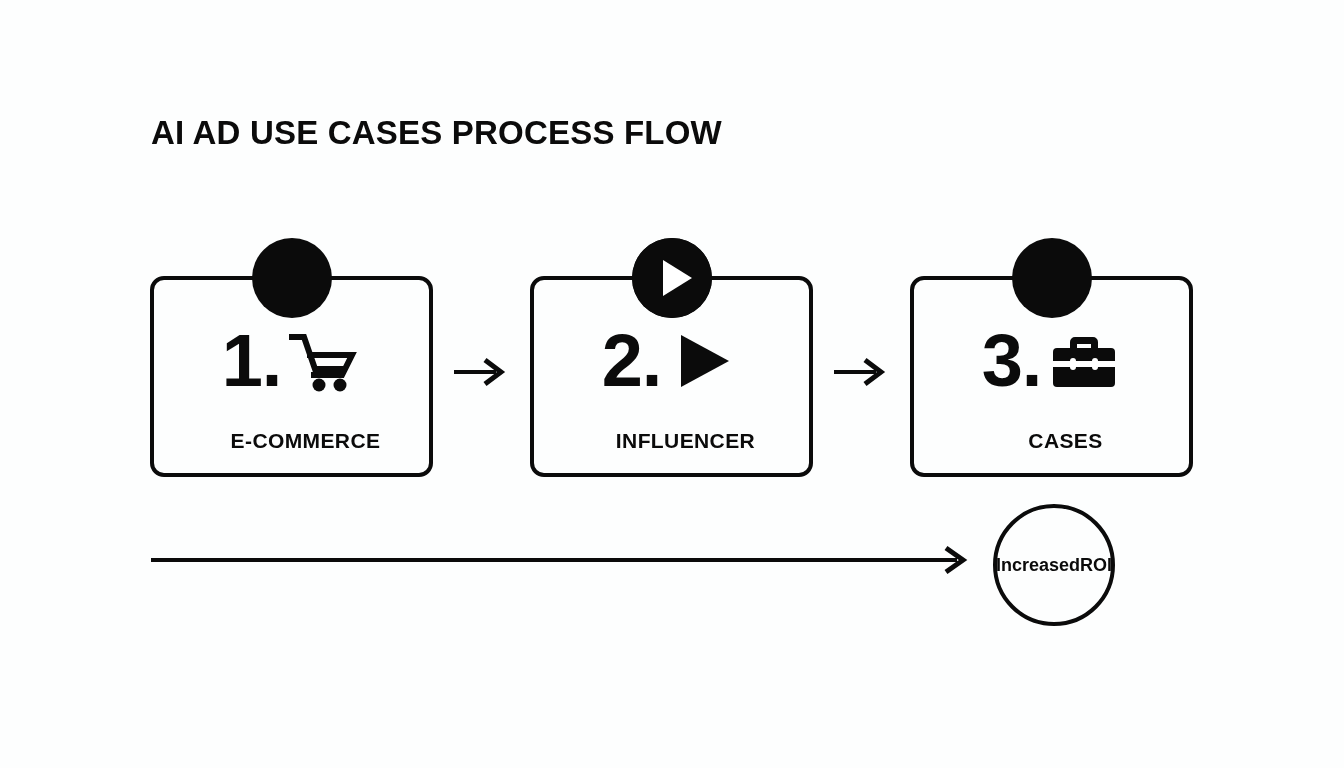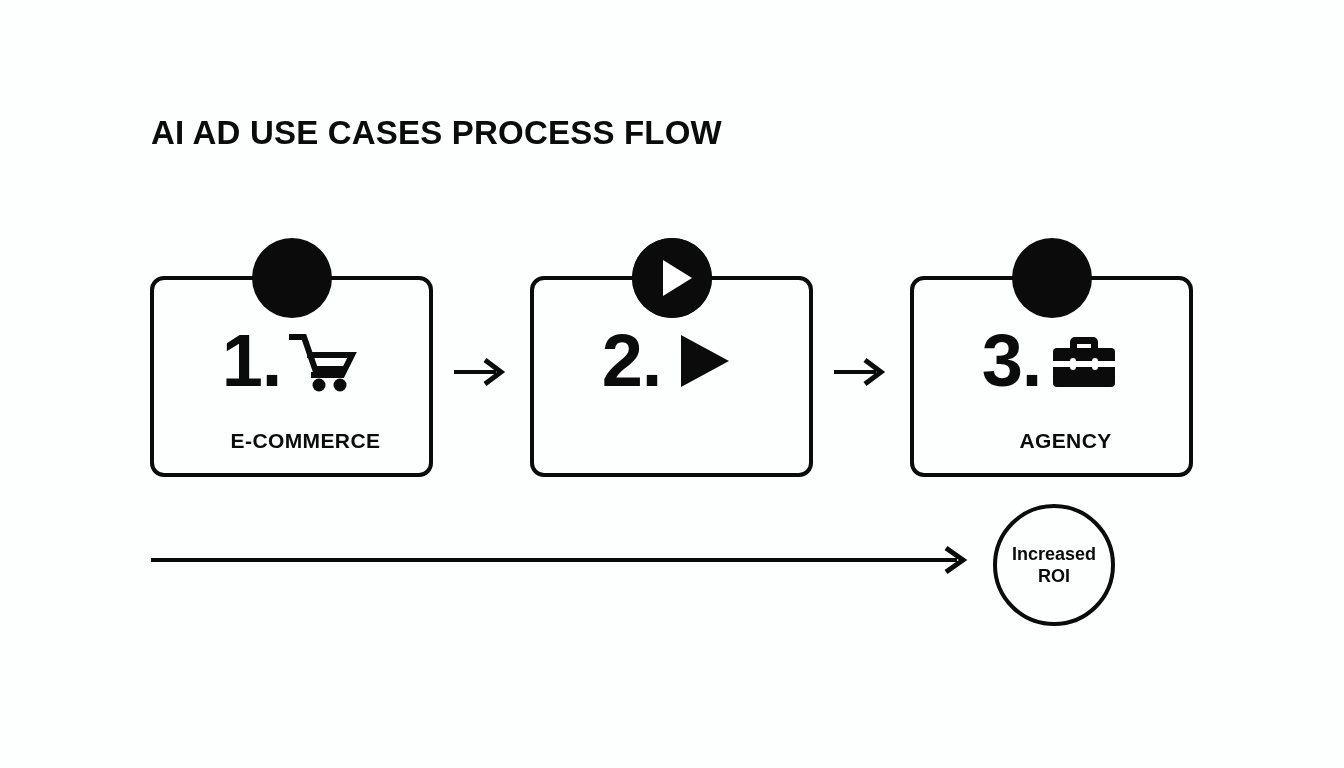--- a/index.html
+++ b/index.html
@@ -129,21 +129,21 @@
   #roi-circle {
     position: absolute;
     left: 993px;
     top: 504px;
     width: 122px;
     height: 122px;
     border: 4px solid #0b0b0b;
     border-radius: 50%;
     box-sizing: border-box;
     display: flex;
-    flex-direction: column;
+    flex-direction: row;
     align-items: center;
     justify-content: center;
     text-align: center;
     line-height: 1.25;
   }
   .roi-line {
     font-size: 18px;
     font-weight: 700;
     color: #0b0b0b;
     display: block;
@@ -193,20 +193,21 @@
 
     <div class="card-row">
       <span class="card-num">2.</span>
       <span class="card-icon">
         <svg width="58" height="64" viewBox="0 0 58 64" aria-hidden="true">
           <polygon points="6,6 54,32 6,58" fill="#0b0b0b"></polygon>
         </svg>
       </span>
     </div>
 
+    <div class="card-label">INFLUENCER</div>
   </div>
 
   <div class="step-arrow" id="step-arrow-2">
     <svg width="56" height="40" viewBox="0 0 56 40" aria-hidden="true">
       <line x1="2" y1="20" x2="44" y2="20" stroke="#0b0b0b" stroke-width="4"></line>
       <polyline points="33,8 49,20 33,32" fill="none" stroke="#0b0b0b" stroke-width="5" stroke-linecap="butt" stroke-linejoin="miter"></polyline>
     </svg>
   </div>
 
   <div class="card" id="card-3">
@@ -218,21 +219,21 @@
         <svg width="66" height="60" viewBox="0 0 66 60" aria-hidden="true">
           <path d="M24 6 h18 a5 5 0 0 1 5 5 v6 h-7 v-4 h-14 v4 h-7 v-6 a5 5 0 0 1 5 -5 z" fill="#0b0b0b"></path>
           <rect x="2" y="17" width="62" height="39" rx="4" fill="#0b0b0b"></rect>
           <rect x="2" y="30" width="62" height="6" fill="#ffffff"></rect>
           <rect x="19" y="27" width="6" height="12" rx="3" fill="#ffffff"></rect>
           <rect x="41" y="27" width="6" height="12" rx="3" fill="#ffffff"></rect>
         </svg>
       </span>
     </div>
 
-    <div class="card-label">AGENCY</div>
+    <div class="card-label">CASES</div>
   </div>
 
   <div id="outcome-arrow">
     <svg width="822" height="40" viewBox="0 0 822 40" aria-hidden="true">
       <line x1="2" y1="20" x2="808" y2="20" stroke="#0b0b0b" stroke-width="4"></line>
       <polyline points="797,8 814,20 797,32" fill="none" stroke="#0b0b0b" stroke-width="5" stroke-linecap="butt" stroke-linejoin="miter"></polyline>
     </svg>
   </div>
 
   <div id="roi-circle">

